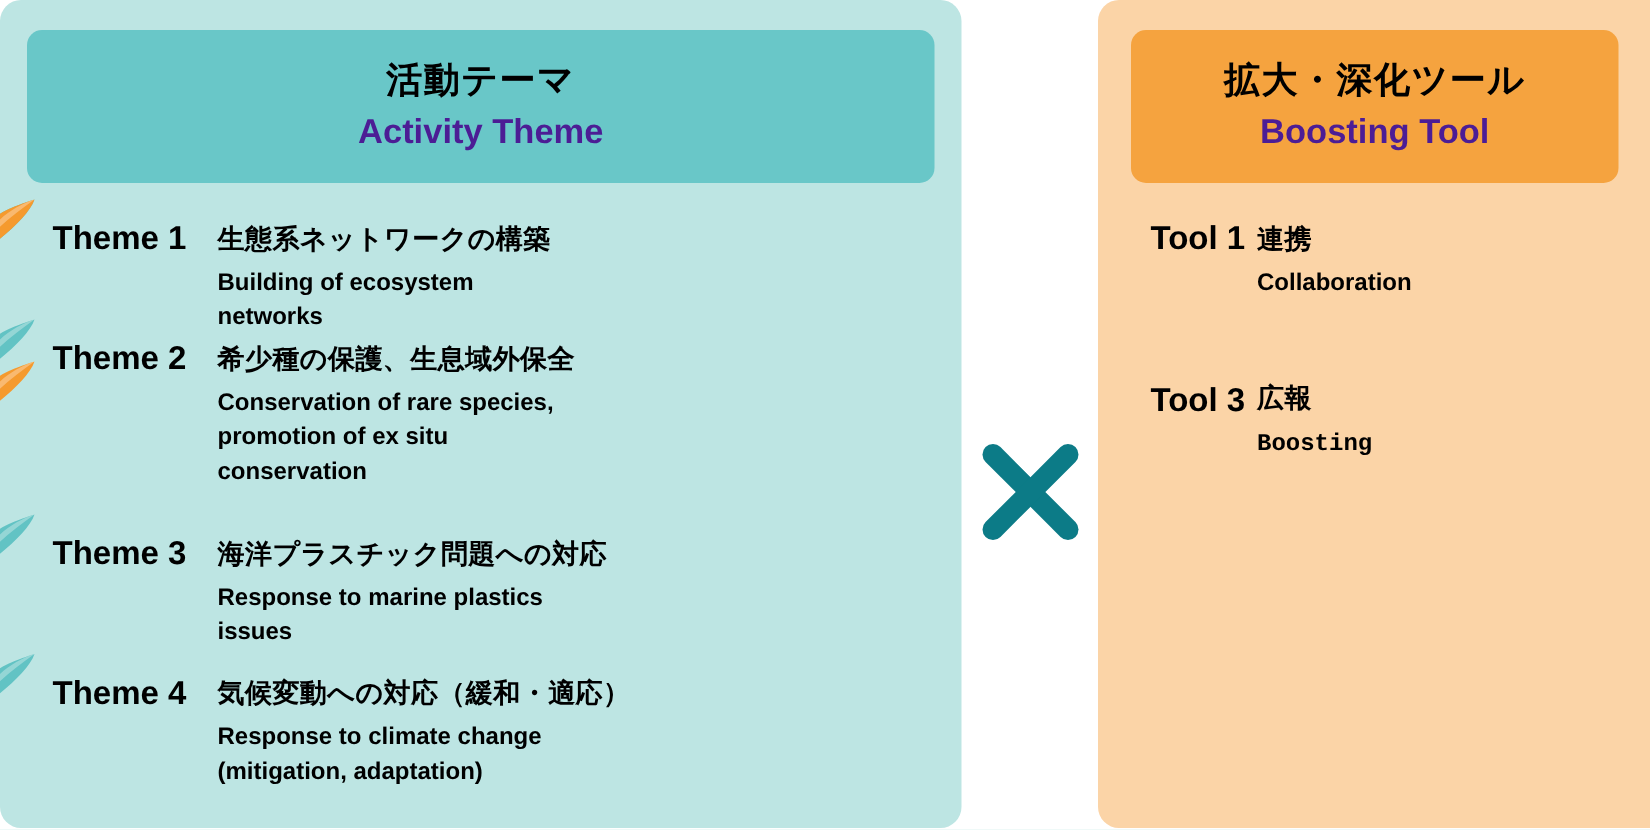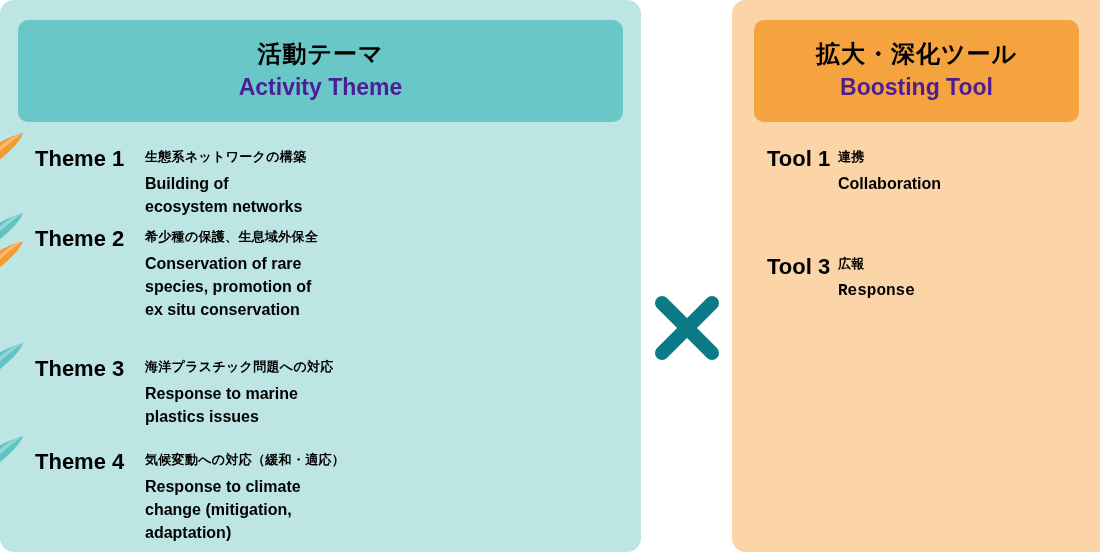--- a/index.html
+++ b/index.html
@@ -107,21 +107,21 @@
     z-index: 2;
     line-height: 1.0;
   }
 
   .texts {
     position: absolute;
     line-height: 1.0;
   }
 
   .t-ja {
-    font-size: 13px;
+    font-size: 18px;
     font-weight: bold;
     color: #000000;
     white-space: nowrap;
     letter-spacing: 0.3px;
   }
 
   .t-en {
     font-size: 16px;
     font-weight: bold;
     color: #000000;
@@ -255,15 +255,15 @@
 <div class="row row-tool" id="tool-row-1">
   <div class="leaf-wrap">
     <svg class="leaf" viewBox="0 0 52 52">
       <path d="M46 3 C 44 4, 10 12, 4 34 C 1 45, 3 49, 3 49 C 3 49, 9 40, 17 34 C 30 24, 43 12, 46 3 Z" fill="#f59a2e"></path>
       <path d="M46 3 C 30 8, 16 20, 8 36 C 16 27, 30 14, 46 3 Z" fill="#fbd4a7" opacity="0.55"></path>
     </svg>
   </div>
   <div class="tag">Tool 3</div>
   <div class="texts">
     <div class="t-ja">広報</div>
-    <div class="t-en">Response</div>
+    <div class="t-en">Boosting</div>
   </div>
 </div>
 
 </body></html>

